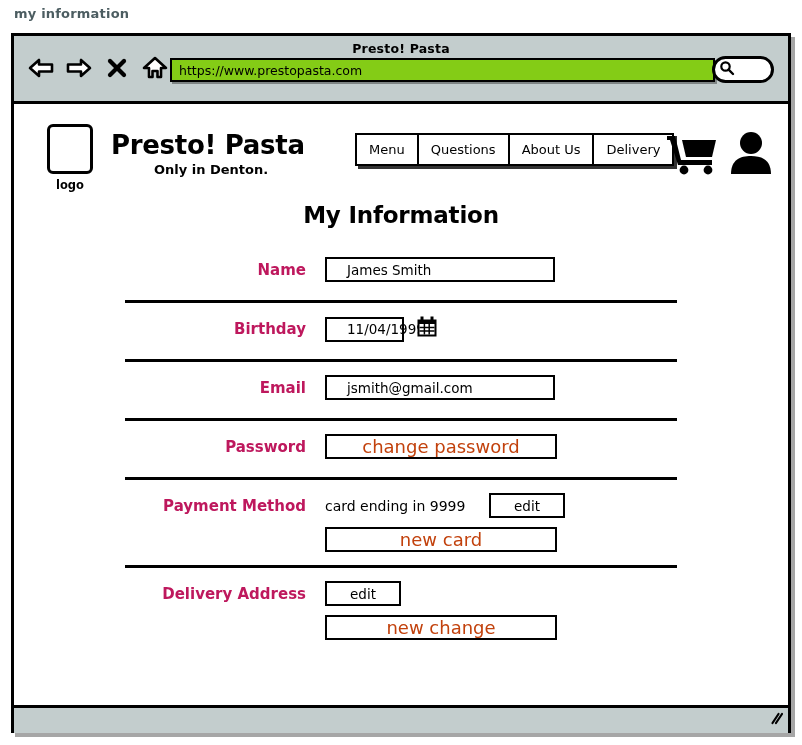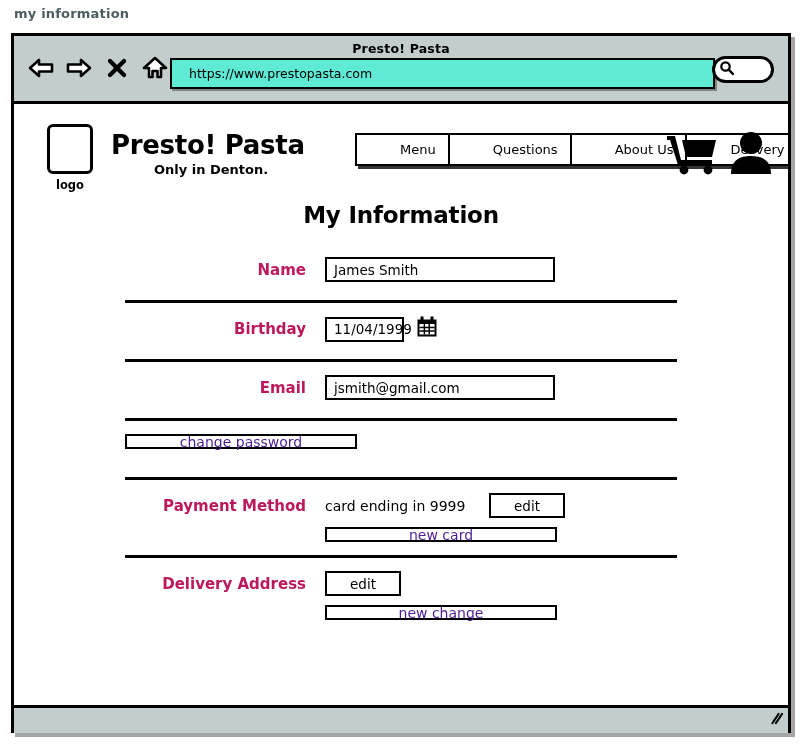--- a/index.html
+++ b/index.html
@@ -73,27 +73,27 @@
     display: flex;
     align-items: center;
     justify-content: center;
     cursor: pointer;
   }
   .url-bar {
     position: absolute;
     left: 156px;
     top: 22px;
     width: 545px;
-    height: 31px;
-    background: #5eead4;
+    height: 24px;
+    background: #84cc16;
     border: 2.5px solid #000000;
     box-sizing: border-box;
     display: flex;
     align-items: center;
-    padding-left: 17px;
+    padding-left: 7px;
     font-size: 12.5px;
     color: #000000;
     box-shadow: 2px 2px 0 rgba(0,0,0,0.35);
   }
   .search-pill {
     position: absolute;
     right: 14px;
     top: 20px;
     width: 62px;
     height: 27px;
@@ -166,21 +166,20 @@
     background: #ffffff;
     box-shadow: 3px 3px 0 rgba(0,0,0,0.8);
   }
   .main-nav .nav-item {
     padding: 7px 12px;
     font-size: 13px;
     color: #000000;
     border-right: 2.5px solid #000000;
     cursor: pointer;
     white-space: nowrap;
-    margin-left: 31px;
   }
   .main-nav .nav-item:last-child { border-right: none; }
 
   .cart-icon-wrap {
     position: absolute;
     left: 652px;
     top: 28px;
     cursor: pointer;
   }
   .user-icon-wrap {
@@ -248,38 +247,38 @@
   }
 
   .text-input {
     width: 230px;
     height: 25px;
     border: 2.5px solid #000000;
     box-sizing: border-box;
     background: #ffffff;
     display: flex;
     align-items: center;
-    padding-left: 7px;
+    padding-left: 20px;
     font-size: 13.5px;
     color: #000000;
     cursor: text;
   }
   .text-input.short { width: 79px; }
 
   .wide-button {
     width: 232px;
-    height: 15px;
+    height: 25px;
     border: 2.5px solid #000000;
     box-sizing: border-box;
     background: #ffffff;
     display: flex;
     align-items: center;
     justify-content: center;
-    font-size: 14px;
-    color: #4c1d95;
+    font-size: 18px;
+    color: #c2410c;
     cursor: pointer;
   }
   .small-button {
     min-width: 48px;
     height: 25px;
     border: 2.5px solid #000000;
     box-sizing: border-box;
     background: #ffffff;
     display: flex;
     align-items: center;
@@ -458,20 +457,21 @@
             <div class="field-controls">
               <div class="control-line">
                 <div class="text-input">jsmith@gmail.com</div>
               </div>
             </div>
           </div>
         </div>
 
         <div class="form-row">
           <div class="row-inner">
+            <div class="field-label">Password</div>
             <div class="field-controls">
               <div class="control-line">
                 <div class="wide-button">change password</div>
               </div>
             </div>
           </div>
         </div>
 
         <div class="form-row">
           <div class="row-inner">

